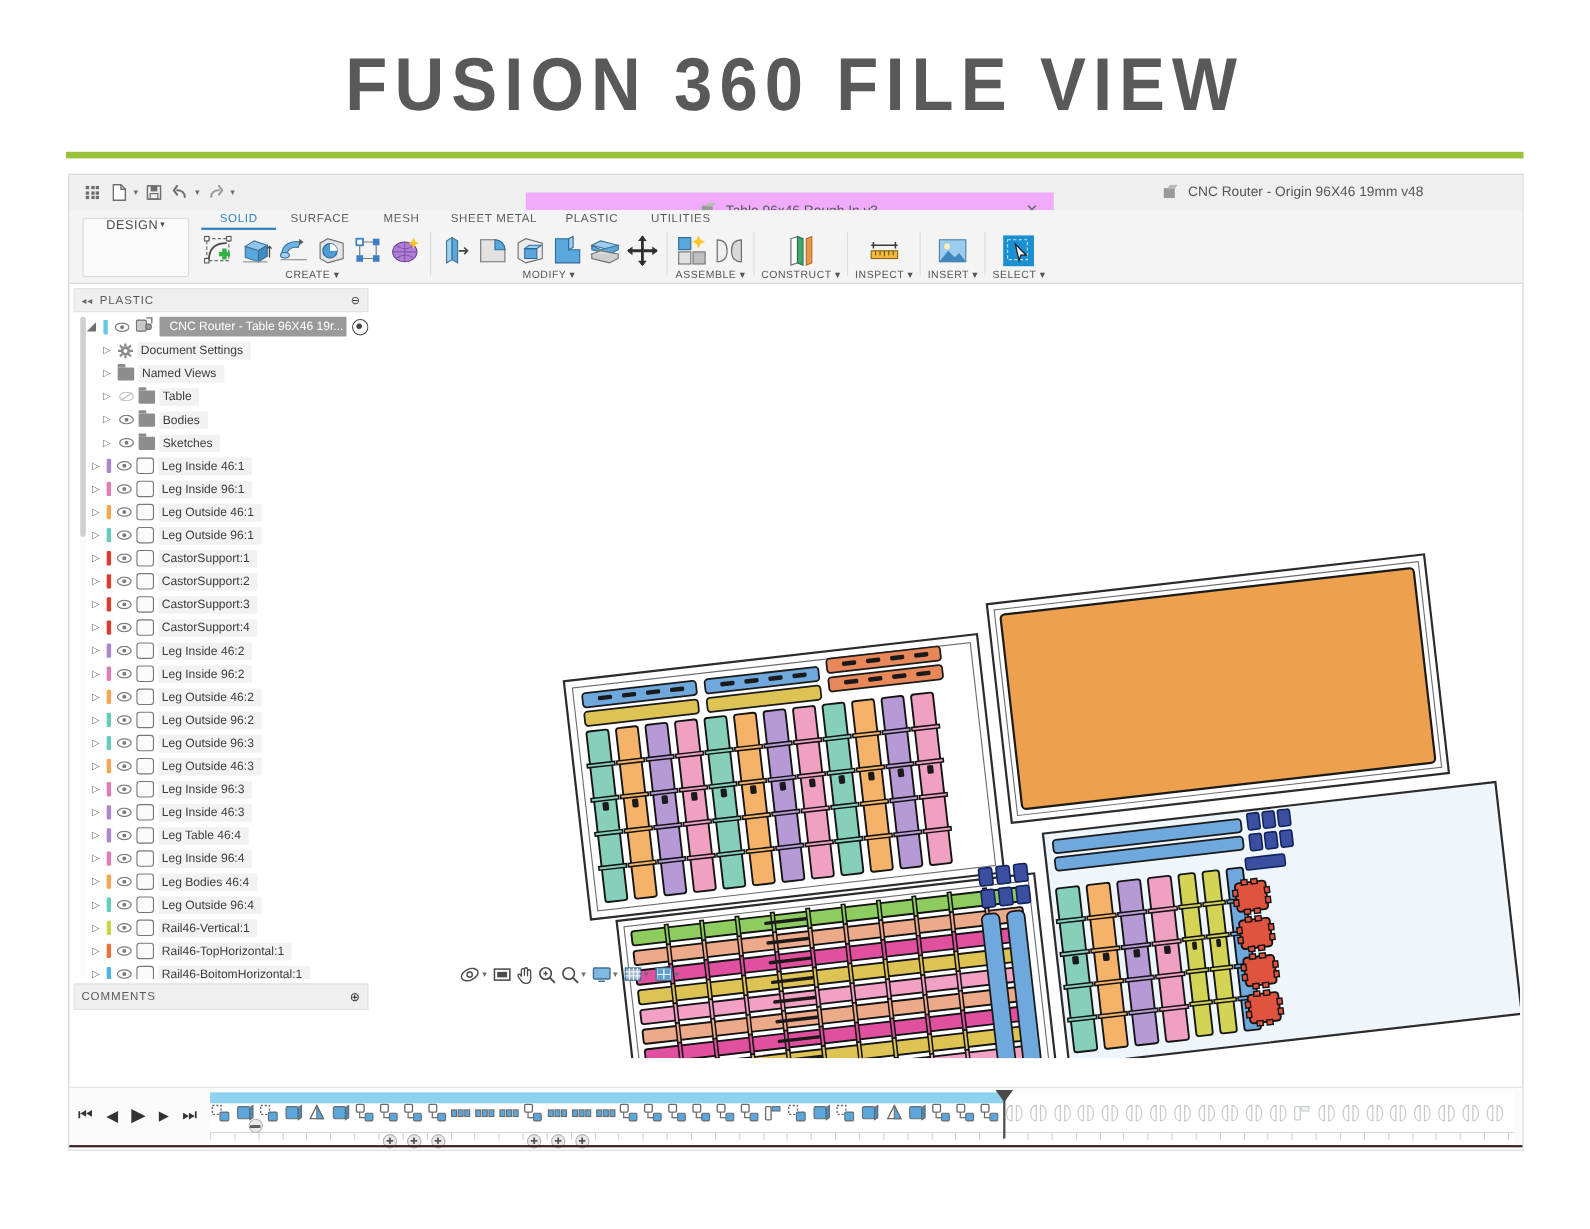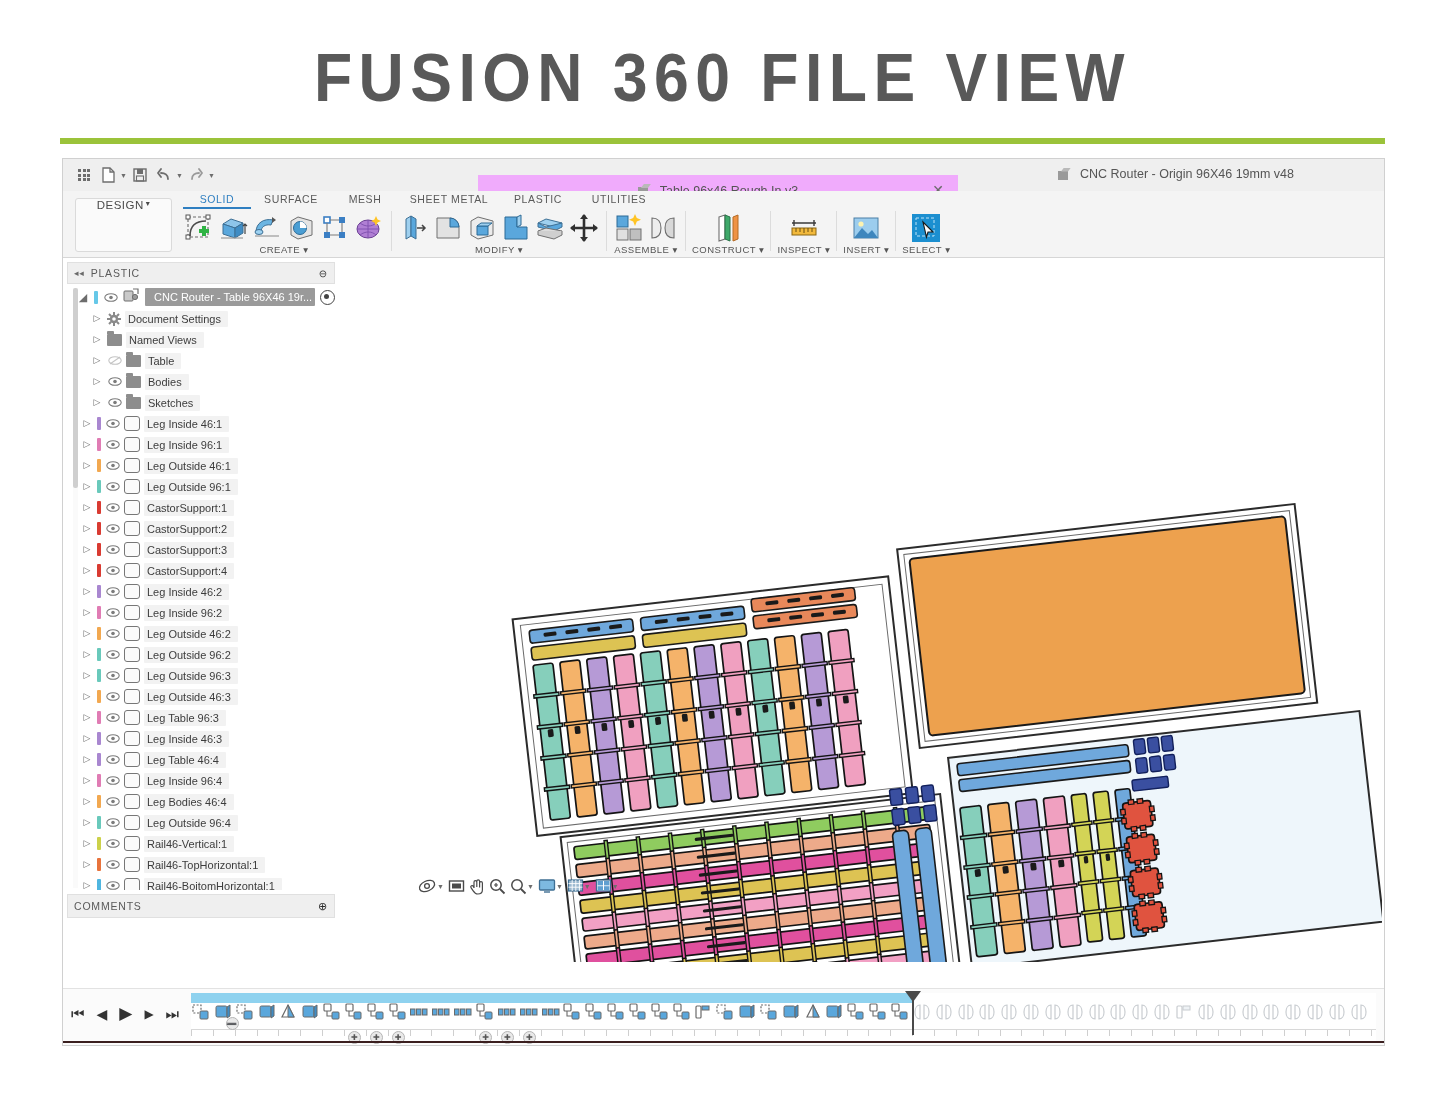--- a/index.html
+++ b/index.html
@@ -730,21 +730,21 @@
           <div class="trow" style="padding-left: 14px;">
             <span class="arrow">▷</span>
             <span class="swatch" style="background:#e07cb4"></span>
             <span class="eye">
               <svg width="14" height="9" viewBox="0 0 14 9">
                 <ellipse cx="7" cy="4.5" rx="6.2" ry="3.8" fill="none" stroke="#7c7c7c" stroke-width="1.1"></ellipse>
                 <circle cx="7" cy="4.5" r="1.8" fill="#7c7c7c"></circle>
               </svg>
             </span>
             <span class="bodyico"></span>
-            <span class="hit">Leg Table 96:3</span>
+            <span class="hit">Leg Inside 96:3</span>
           </div>
           <div class="trow" style="padding-left: 14px;">
             <span class="arrow">▷</span>
             <span class="swatch" style="background:#a987d0"></span>
             <span class="eye">
               <svg width="14" height="9" viewBox="0 0 14 9">
                 <ellipse cx="7" cy="4.5" rx="6.2" ry="3.8" fill="none" stroke="#7c7c7c" stroke-width="1.1"></ellipse>
                 <circle cx="7" cy="4.5" r="1.8" fill="#7c7c7c"></circle>
               </svg>
             </span>

